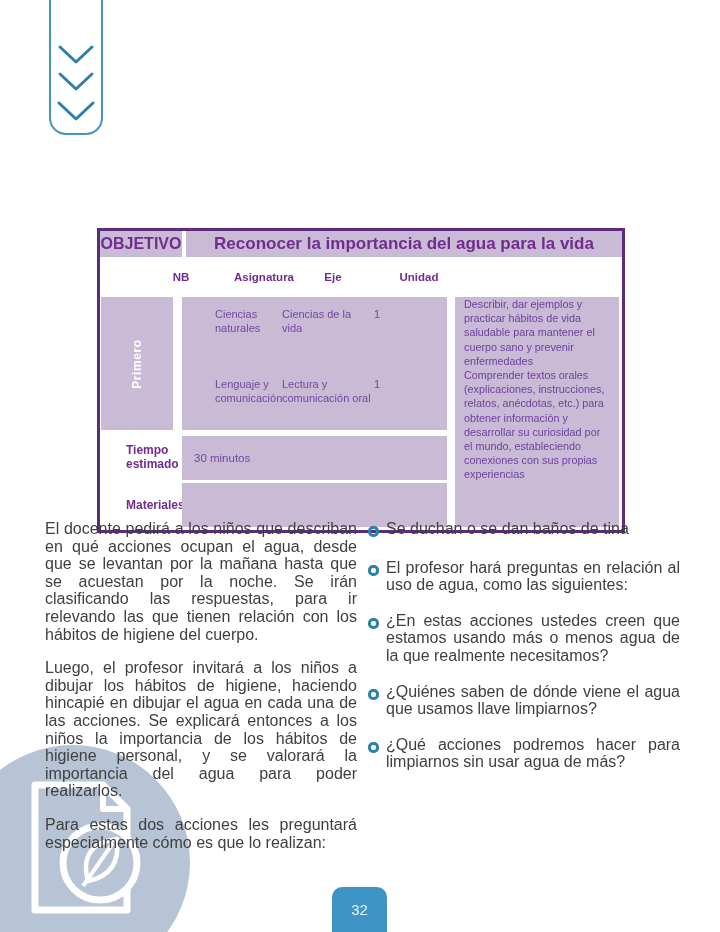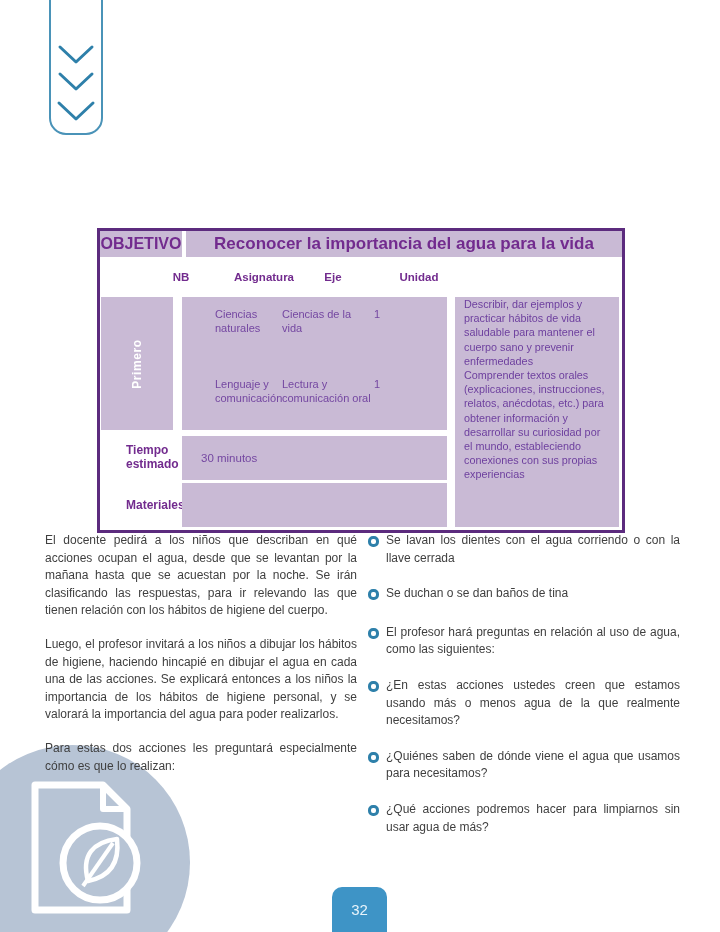--- a/index.html
+++ b/index.html
@@ -57,26 +57,26 @@
   .cell-right { left:355px; top:66px; width:164px; height:230px;
     padding:0 9px; font-size:10.8px; color:#6d3f9e; line-height:14.2px;
     white-space:pre-line; }
 
   .t-label { position:absolute; left:0; width:80px; background:#ffffff;
     display:flex; align-items:center; font-size:12px; font-weight:bold;
     color:#722b8e; padding-left:26px; line-height:14px; }
   .lbl-tiempo { top:203px; height:46px; }
   .lbl-materiales { top:251px; height:45px; }
   .cell-tiempo { left:82px; top:205px; width:265px; height:44px;
-    display:flex; align-items:center; padding-left:19px;
+    display:flex; align-items:center; padding-left:12px;
     font-size:11.5px; color:#7447a1; }
   .cell-materiales { left:82px; top:252px; width:265px; height:44px; }
 
   
-  .body-col { position:absolute; top:532px; font-size:12px; color:#3f3f3f;
+  .body-col { position:absolute; top:520px; font-size:16px; color:#3f3f3f;
     line-height:17.6px; z-index:2; }
   .col-left  { left:45px;  width:312px; text-align:justify; }
   .col-right { left:368px; width:312px; }
   .col-left p { margin-bottom:16px; }
   .bullet-item { display:flex; margin-bottom:18px; text-align:justify; }
   .bullet-item .drop { flex:0 0 auto; margin:3px 7px 0 0; }
 
   
   .watermark { position:absolute; left:-45px; top:745px; width:235px; height:235px;
     border-radius:50%; background:#b7c4d5; z-index:1; }
@@ -143,45 +143,39 @@
     <p>El docente pedirá a los niños que describan en qué acciones ocupan el agua, desde que se levantan por la mañana hasta que se acuestan por la noche. Se irán clasificando las respuestas, para ir relevando las que tienen relación con los hábitos de higiene del cuerpo.</p>
     <p>Luego, el profesor invitará a los niños a dibujar los hábitos de higiene, haciendo hincapié en dibujar el agua en cada una de las acciones. Se explicará entonces a los niños la importancia de los hábitos de higiene personal, y se valorará la importancia del agua para poder realizarlos.</p>
     <p>Para estas dos acciones les preguntará especialmente cómo es que lo realizan:</p>
   </div>
 
   <div class="body-col col-right">
     <div class="bullet-item">
       <span class="drop"><svg width="11" height="11">
             <rect x="1.5" y="1.5" width="8" height="8" rx="3.5" fill="none" stroke="#2e80aa" stroke-width="3"></rect>
           </svg></span>
-      <span>Se lavan los dientes con el agua corriendo o con la llave cerrada</span>
-    </div>
-    <div class="bullet-item">
-      <span class="drop"><svg width="11" height="11">
-            <rect x="1.5" y="1.5" width="8" height="8" rx="3.5" fill="none" stroke="#2e80aa" stroke-width="3"></rect>
-          </svg></span>
       <span>Se duchan o se dan baños de tina</span>
     </div>
     <div class="bullet-item">
       <span class="drop"><svg width="11" height="11">
             <rect x="1.5" y="1.5" width="8" height="8" rx="3.5" fill="none" stroke="#2e80aa" stroke-width="3"></rect>
           </svg></span>
       <span>El profesor hará preguntas en relación al uso de agua, como las siguientes:</span>
     </div>
     <div class="bullet-item">
       <span class="drop"><svg width="11" height="11">
             <rect x="1.5" y="1.5" width="8" height="8" rx="3.5" fill="none" stroke="#2e80aa" stroke-width="3"></rect>
           </svg></span>
       <span>¿En estas acciones ustedes creen que estamos usando más o menos agua de la que realmente necesitamos?</span>
     </div>
     <div class="bullet-item">
       <span class="drop"><svg width="11" height="11">
             <rect x="1.5" y="1.5" width="8" height="8" rx="3.5" fill="none" stroke="#2e80aa" stroke-width="3"></rect>
           </svg></span>
-      <span>¿Quiénes saben de dónde viene el agua que usamos para necesitamos?</span>
+      <span>¿Quiénes saben de dónde viene el agua que usamos llave limpiarnos?</span>
     </div>
     <div class="bullet-item">
       <span class="drop"><svg width="11" height="11">
             <rect x="1.5" y="1.5" width="8" height="8" rx="3.5" fill="none" stroke="#2e80aa" stroke-width="3"></rect>
           </svg></span>
       <span>¿Qué acciones podremos hacer para limpiarnos sin usar agua de más?</span>
     </div>
   </div>
 
   <div class="watermark">

